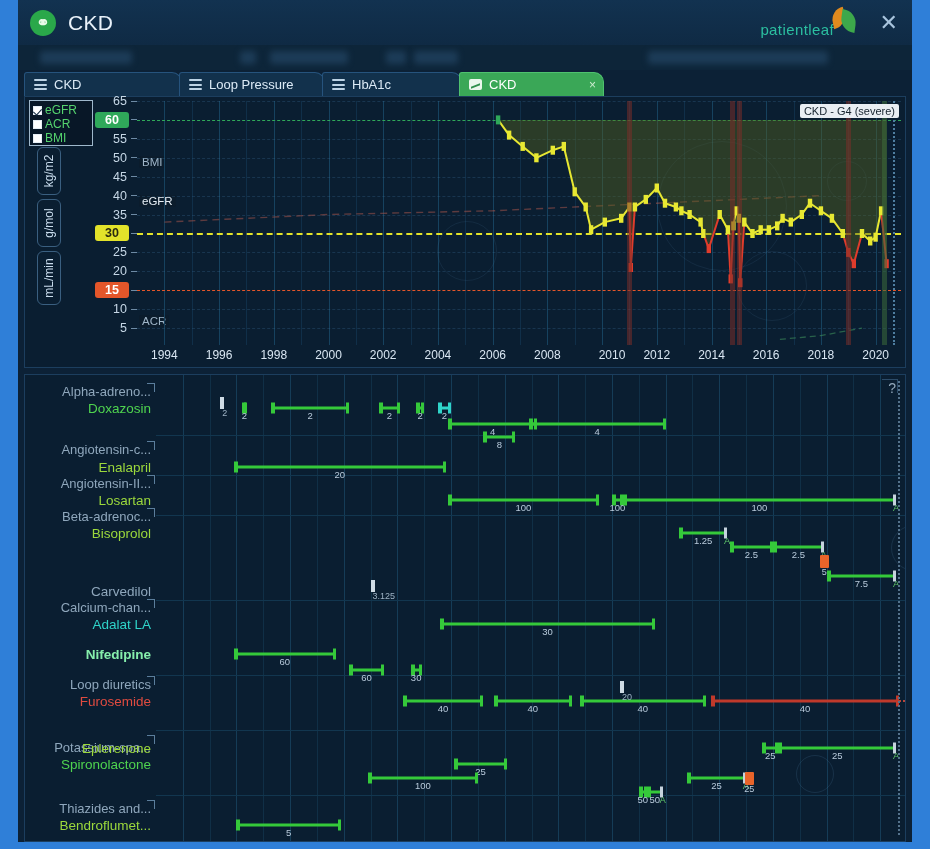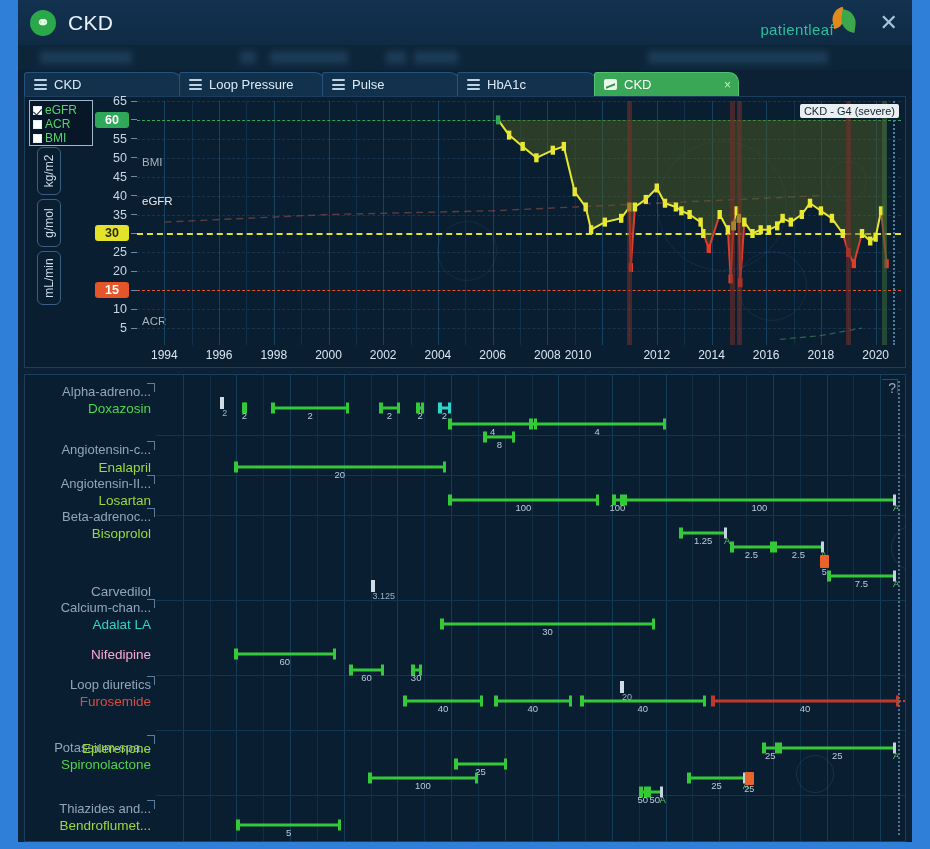--- a/index.html
+++ b/index.html
@@ -246,28 +246,20 @@
         </span>
       <span>CKD</span>
     </div>
     <div class="tab tab-bp">
       <span class="tab-ico">
           <i></i>
           <i></i>
           <i></i>
         </span>
       <span>Loop Pressure</span>
-    </div>
-    <div class="tab tab-pulse">
-      <span class="tab-ico">
-          <i></i>
-          <i></i>
-          <i></i>
-        </span>
-      <span>Pulse</span>
     </div>
     <div class="tab tab-hba1c">
       <span class="tab-ico">
           <i></i>
           <i></i>
           <i></i>
         </span>
       <span>HbA1c</span>
     </div>
     <div class="tab active">
@@ -494,21 +486,21 @@
 
     <div class="xaxis" id="xaxis">
         <div class="xlbl" style="left: 27.3571px;">1994</div>
         <div class="xlbl" style="left: 82.0714px;">1996</div>
         <div class="xlbl" style="left: 136.786px;">1998</div>
         <div class="xlbl" style="left: 191.5px;">2000</div>
         <div class="xlbl" style="left: 246.214px;">2002</div>
         <div class="xlbl" style="left: 300.929px;">2004</div>
         <div class="xlbl" style="left: 355.643px;">2006</div>
         <div class="xlbl" style="left: 410.357px;">2008</div>
-        <div class="xlbl" style="left: 441px;">2010</div>
+        <div class="xlbl" style="left: 475px;">2010</div>
         <div class="xlbl" style="left: 519.786px;">2012</div>
         <div class="xlbl" style="left: 574.5px;">2014</div>
         <div class="xlbl" style="left: 629.214px;">2016</div>
         <div class="xlbl" style="left: 683.929px;">2018</div>
         <div class="xlbl" style="left: 738.643px;">2020</div>
       </div>
   </div>
 
   <div class="medpanel">
     <div class="helpicon">?</div>
@@ -522,21 +514,21 @@
         <div class="bracket" style="top: 100px; height: 9px;"></div>
         <div class="classlbl" style="top: 108px;">Angiotensin-II...</div>
         <div class="druglbl" style="top: 125px; color: rgb(156, 217, 60);">Losartan</div>
         <div class="bracket" style="top: 133px; height: 9px;"></div>
         <div class="classlbl" style="top: 141px;">Beta-adrenoc...</div>
         <div class="druglbl" style="top: 158px; color: rgb(156, 217, 60);">Bisoprolol</div>
         <div class="druglbl" style="top: 216px; color: rgb(143, 167, 188);">Carvedilol</div>
         <div class="bracket" style="top: 224px; height: 9px;"></div>
         <div class="classlbl" style="top: 232px;">Calcium-chan...</div>
         <div class="druglbl" style="top: 249px; color: rgb(47, 212, 201);">Adalat LA</div>
-        <div class="druglbl" style="top: 279px; color: #f9a8d4;">Nifedipine</div>
+        <div class="druglbl" style="top: 279px; color: #86efac; font-weight: bold;">Nifedipine</div>
         <div class="bracket" style="top: 301px; height: 9px;"></div>
         <div class="classlbl" style="top: 309px; margin-left: 40px;">Loop diuretics</div>
         <div class="druglbl" style="top: 326px; color: rgb(224, 75, 64);">Furosemide</div>
         <div class="bracket" style="top: 360px; height: 9px;"></div>
         <div class="classlbl" style="top: 352px; margin-top: 20px;">Potassium-spa...</div>
         <div class="druglbl" style="top: 373px; color: rgb(156, 217, 60);">Eplerenone</div>
         <div class="druglbl" style="top: 389px; color: rgb(79, 212, 79);">Spironolactone</div>
         <div class="bracket" style="top: 425px; height: 9px;"></div>
         <div class="classlbl" style="top: 433px;">Thiazides and...</div>
         <div class="druglbl" style="top: 450px; color: rgb(156, 217, 60);">Bendroflumet...</div>

